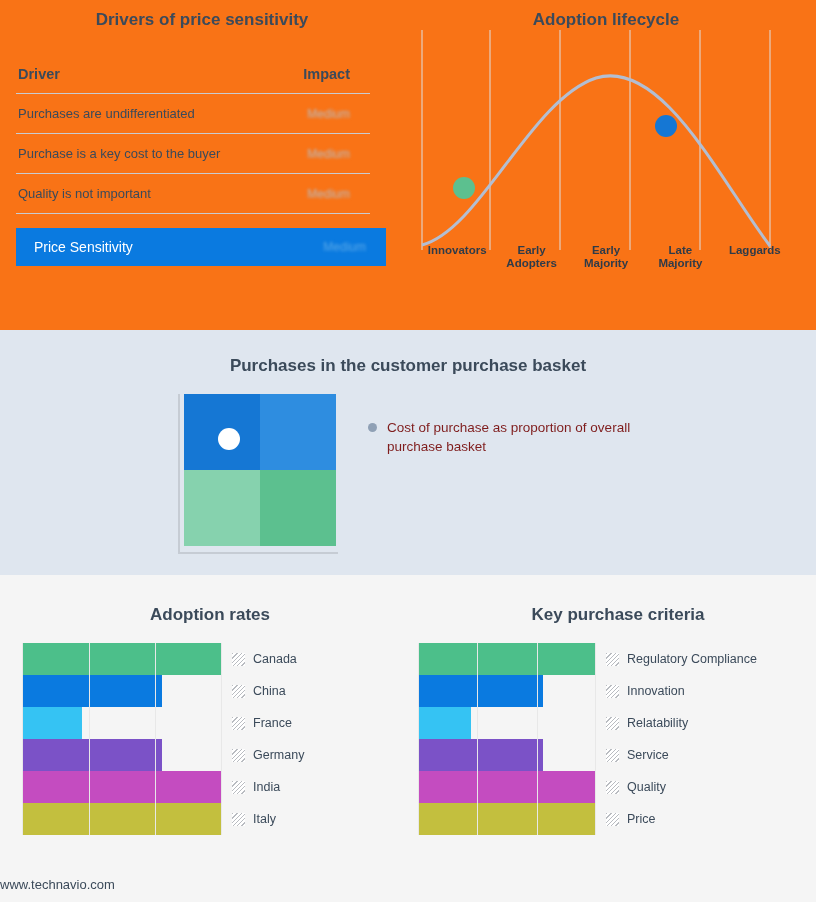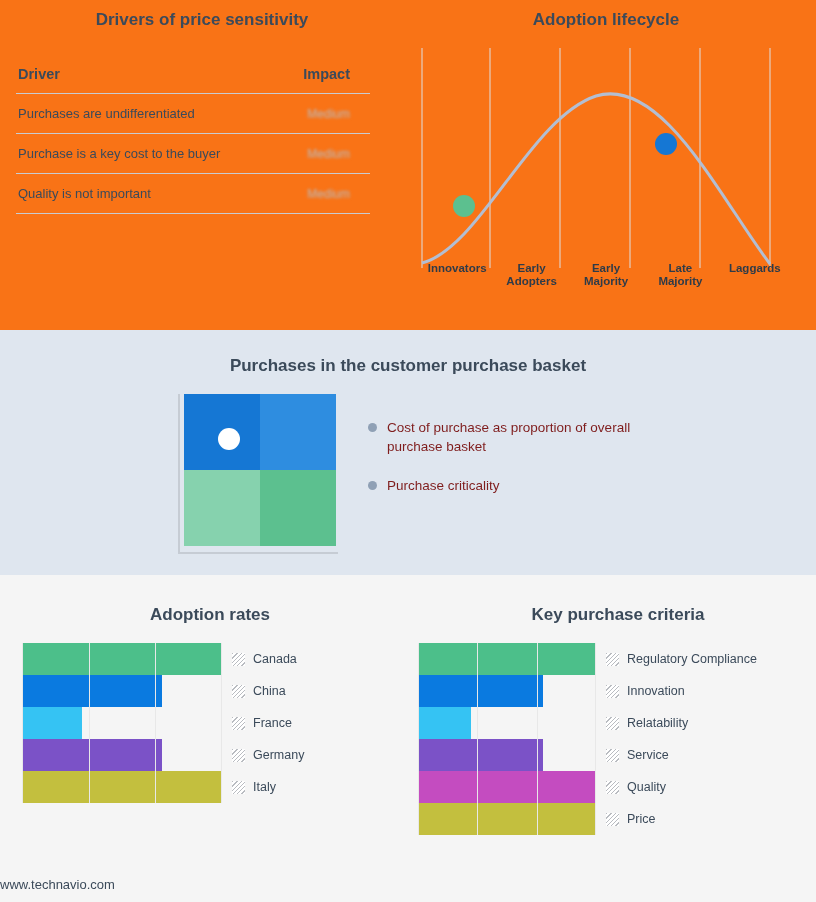--- a/index.html
+++ b/index.html
@@ -48,21 +48,21 @@
     display: flex; align-items: center; justify-content: space-between;
     padding: 0 20px 0 18px;
   }
   .sensitivity-bar .label { color: #fff; font-size: 14px; }
   .sensitivity-bar .value {
     color: #5aa9e8; font-size: 12px; filter: blur(1.6px);
   }
 
   
   #lifecycle-panel { left: 410px; top: 10px; width: 392px; }
-  #lifecycle-panel .section-title { margin-bottom: 18px; }
+  #lifecycle-panel .section-title { }
   .lifecycle-chart { position: relative; width: 372px; height: 240px; margin-left: 10px; }
   .lifecycle-labels {
     position: absolute; left: 0; bottom: 0; width: 372px;
     display: flex;
   }
   .lc-label {
     flex: 1; text-align: center; font-size: 11.5px;
     font-weight: bold; color: #2f3b48; line-height: 13px;
   }
 
@@ -153,20 +153,24 @@
         <tr>
           <td>Purchase is a key cost to the buyer</td>
           <td class="impact">Medium</td>
         </tr>
         <tr>
           <td>Quality is not important</td>
           <td class="impact">Medium</td>
         </tr>
       </tbody>
     </table>
+    <div class="sensitivity-bar">
+      <span class="label">Price Sensitivity</span>
+      <span class="value">Medium</span>
+    </div>
   </div>
 
   <div class="panel" id="lifecycle-panel">
     <div class="section-title">Adoption lifecycle</div>
     <div class="lifecycle-chart">
       <svg width="372" height="240" viewBox="0 0 372 240">
         <line x1="2" y1="0" x2="2" y2="220" stroke="#e0e0e0" stroke-width="1"></line>
         <line x1="70" y1="0" x2="70" y2="220" stroke="#e0e0e0" stroke-width="1"></line>
         <line x1="140" y1="0" x2="140" y2="220" stroke="#e0e0e0" stroke-width="1"></line>
         <line x1="210" y1="0" x2="210" y2="220" stroke="#e0e0e0" stroke-width="1"></line>
@@ -198,24 +202,20 @@
       <div style="background:#5cc08f"></div>
       <div class="quad-dot"></div>
     </div>
   </div>
 
   <div class="legend">
     <div class="legend-item">
       <span class="legend-dot"></span>
       <span class="legend-text">Cost of purchase as proportion of overall purchase basket</span>
     </div>
-    <div class="legend-item">
-      <span class="legend-dot"></span>
-      <span class="legend-text">Purchase criticality</span>
-    </div>
   </div>
 </div>
 
 <div class="panel" id="bottom-band">
 
   <div class="bars-panel" id="adoption-panel">
     <div class="section-title">Adoption rates</div>
     <div class="bars-chart" id="adoption-bars" style="margin-left:22px;">
         <div class="bar-row">
           <div class="bar-track" style="width: 200px;">
@@ -272,20 +272,35 @@
               <div class="grid-line" style="left: 199px;"></div>
             </div>
           </div>
           <div class="bar-label">
             <span class="bar-swatch"></span>
             <span class="bar-label-text">Germany</span>
           </div>
         </div>
         <div class="bar-row">
           <div class="bar-track" style="width: 200px;">
+            <div class="bar-fill" style="width: 200px; background: rgb(196, 76, 192);"></div>
+            <div class="grid-lines">
+              <div class="grid-line" style="left: 0px;"></div>
+              <div class="grid-line" style="left: 66.6667px;"></div>
+              <div class="grid-line" style="left: 133.333px;"></div>
+              <div class="grid-line" style="left: 199px;"></div>
+            </div>
+          </div>
+          <div class="bar-label">
+            <span class="bar-swatch"></span>
+            <span class="bar-label-text">India</span>
+          </div>
+        </div>
+        <div class="bar-row">
+          <div class="bar-track" style="width: 200px;">
             <div class="bar-fill" style="width: 200px; background: rgb(195, 191, 62);"></div>
             <div class="grid-lines">
               <div class="grid-line" style="left: 0px;"></div>
               <div class="grid-line" style="left: 66.6667px;"></div>
               <div class="grid-line" style="left: 133.333px;"></div>
               <div class="grid-line" style="left: 199px;"></div>
             </div>
           </div>
           <div class="bar-label">
             <span class="bar-swatch"></span>

